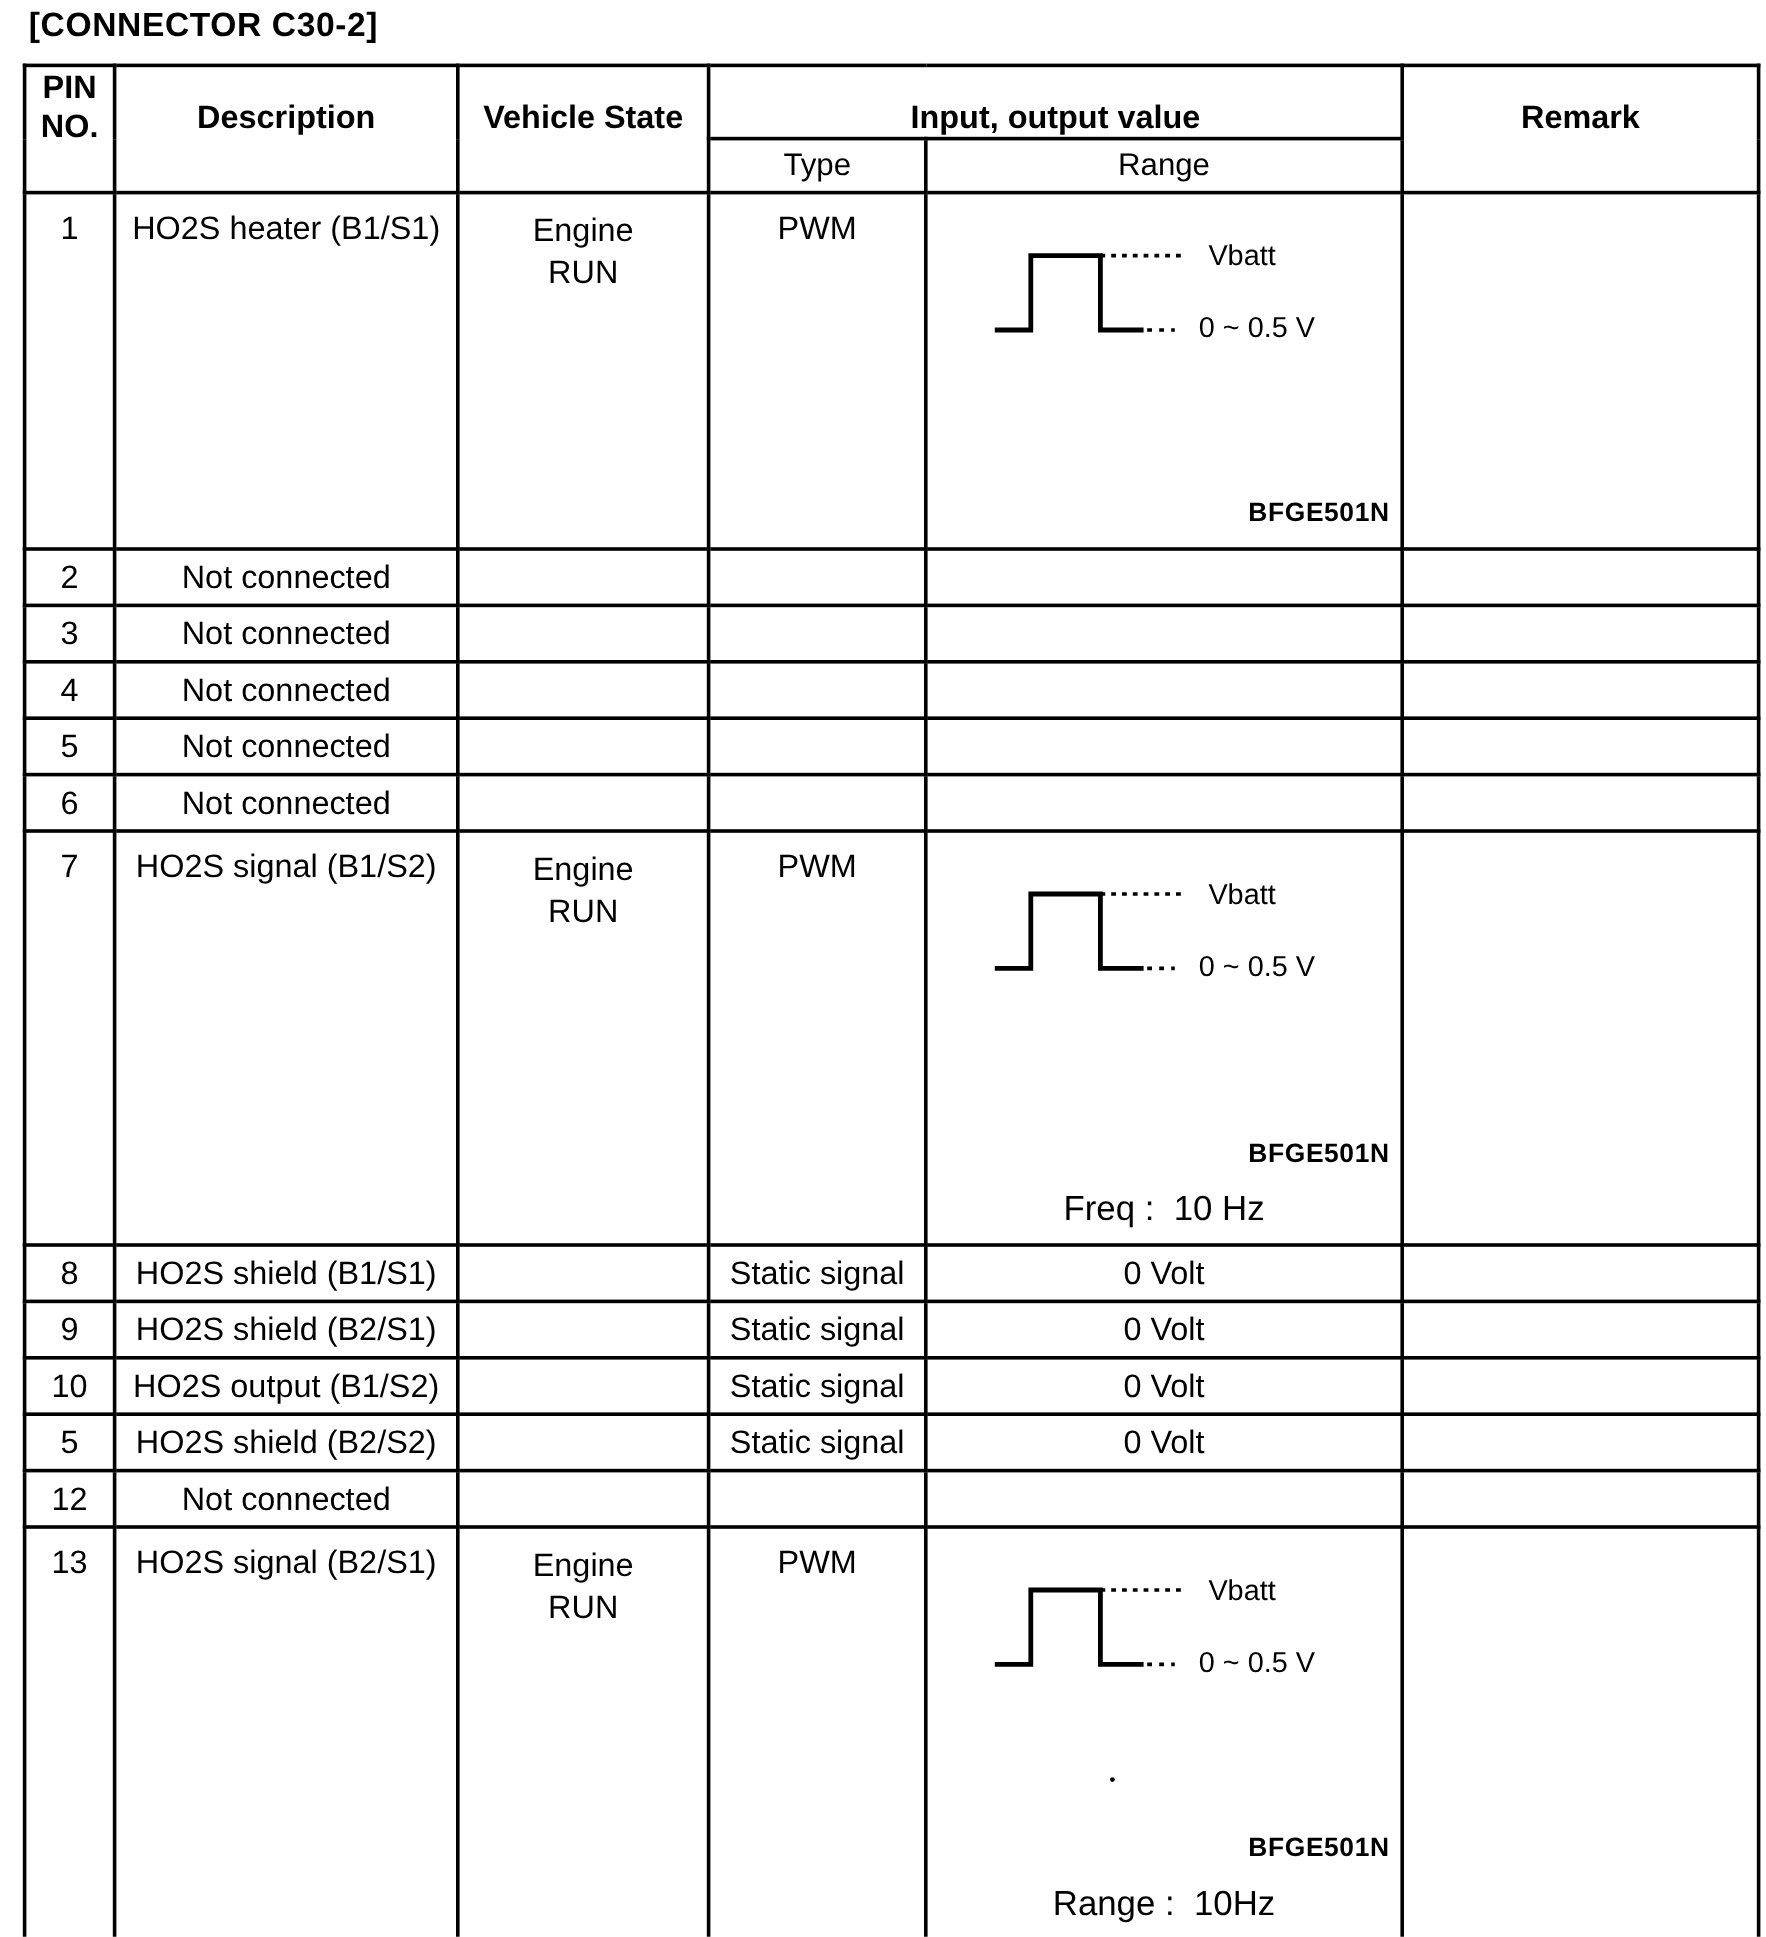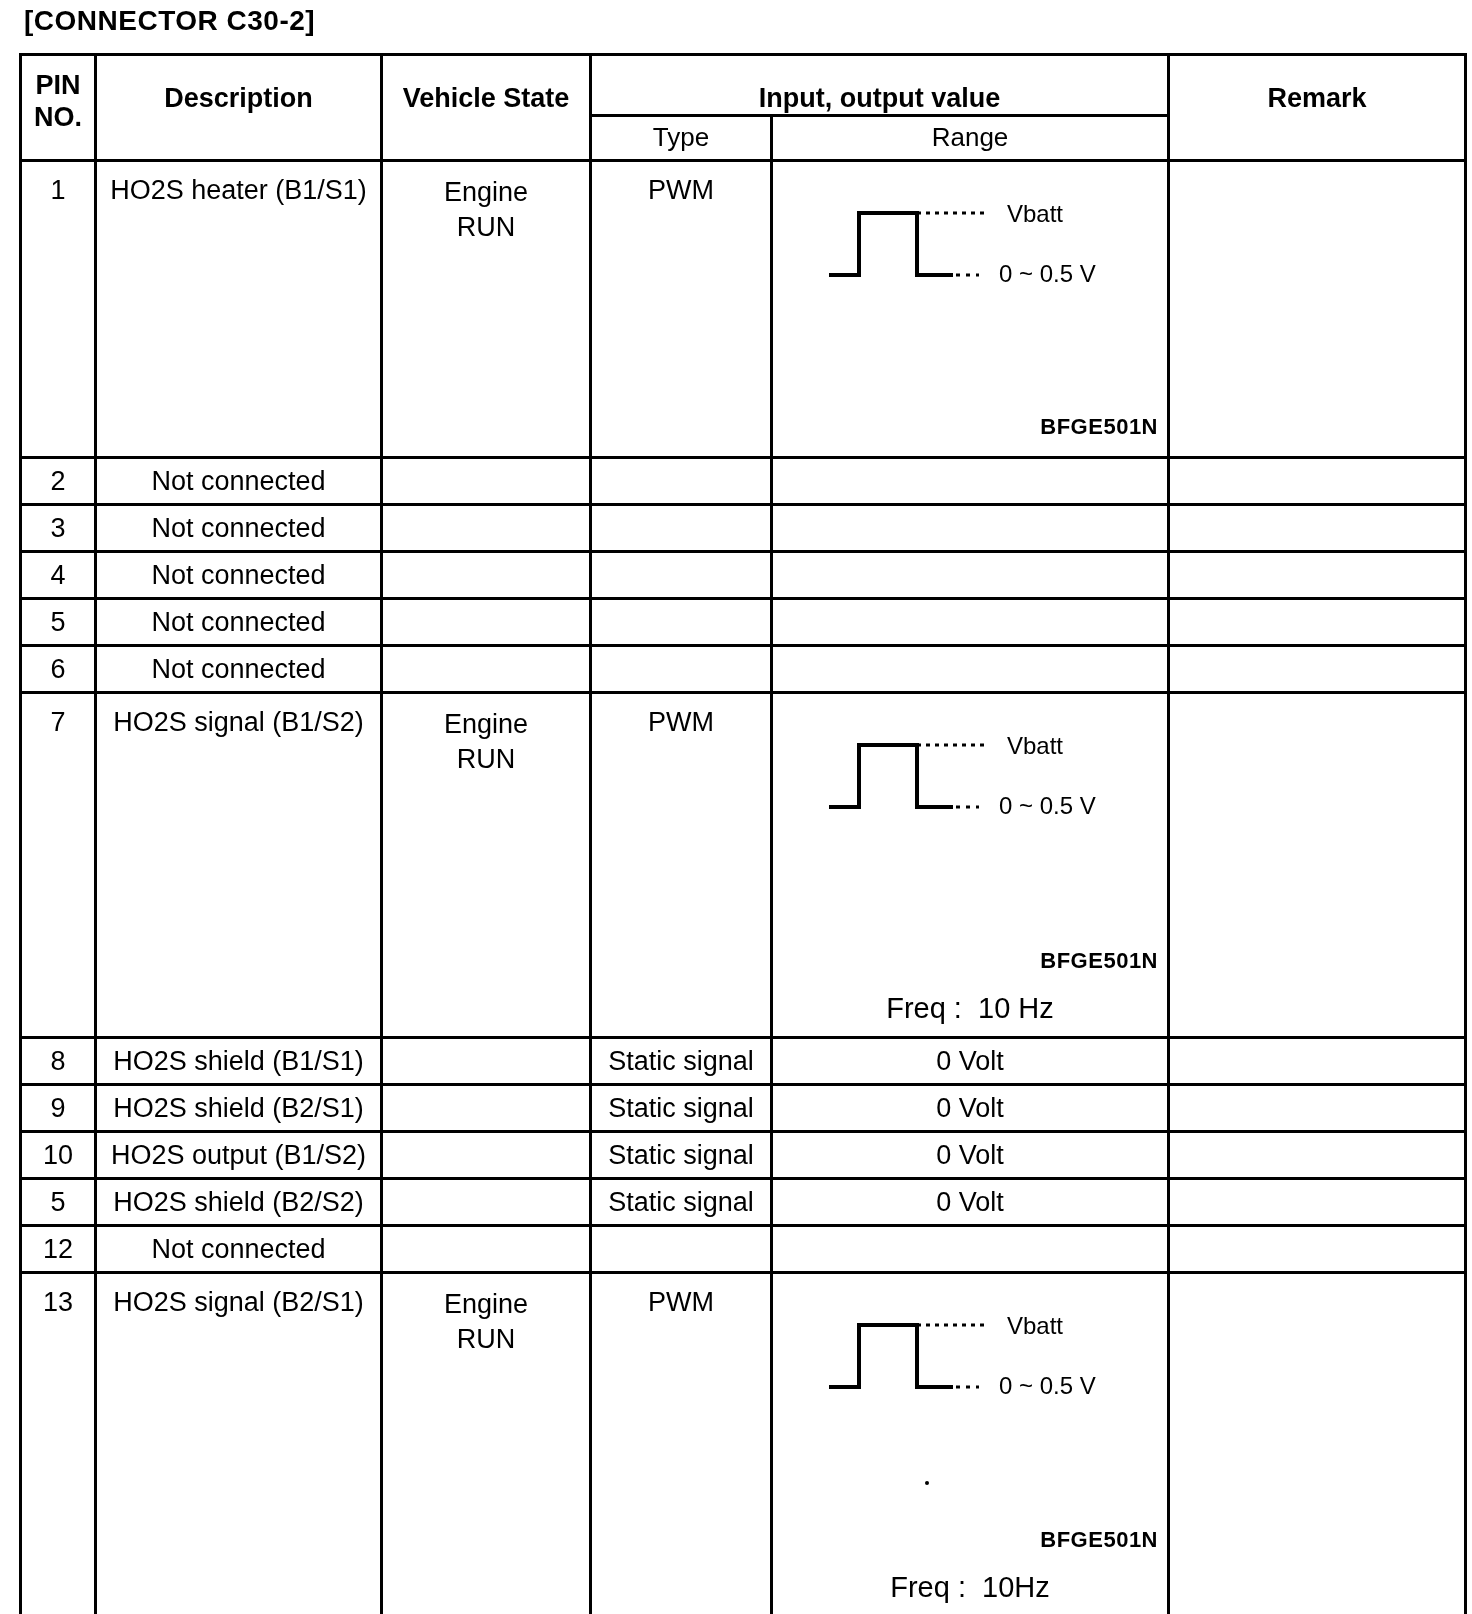--- a/index.html
+++ b/index.html
@@ -32,21 +32,21 @@
   
   thead th {
     font-size: 27px;
     font-weight: bold;
     text-align: center;
     vertical-align: top;
     padding-top: 27px;
   }
   thead tr.h1 { height: 47px; }
   thead tr.h2 { height: 45px; }
-  th.pin-h { white-space: pre-line; line-height: 1.18; padding-top: 14px; margin-left: 32px; }
+  th.pin-h { white-space: pre-line; line-height: 1.18; padding-top: 2px; margin-left: 32px; }
   th.sub-h { font-weight: normal; font-size: 26px; padding-top: 5px; margin-left: 40px; }
   
   tbody td {
     font-size: 27px;
     text-align: center;
     vertical-align: middle;
   }
   tr.row-sm { height: 47px; }
   tr.row-tall-a { height: 297px; }
   tr.row-tall-b { height: 345px; }
@@ -268,19 +268,19 @@
           <svg class="pulse-svg" width="160" height="92" viewBox="0 0 160 92">
             <path d="M2,74 H32 V12 H90 V74 H126" fill="none" stroke="#000" stroke-width="4"></path>
             <line x1="90" y1="12" x2="158" y2="12" stroke="#000" stroke-width="3" stroke-dasharray="4,5"></line>
             <line x1="129" y1="74" x2="152" y2="74" stroke="#000" stroke-width="3" stroke-dasharray="4,6"></line>
           </svg>
           <span class="lbl-high">Vbatt</span>
           <span class="lbl-low">0 ~ 0.5 V</span>
         </div>
         <span class="artifact-dot"></span>
         <div class="fig-code">BFGE501N</div>
-        <div class="freq-label">Freq :  10Hz</div>
+        <div class="freq-label">Range :  10Hz</div>
       </td>
       <td></td>
     </tr>
 
   </tbody>
 </table>
 
 </body></html>

